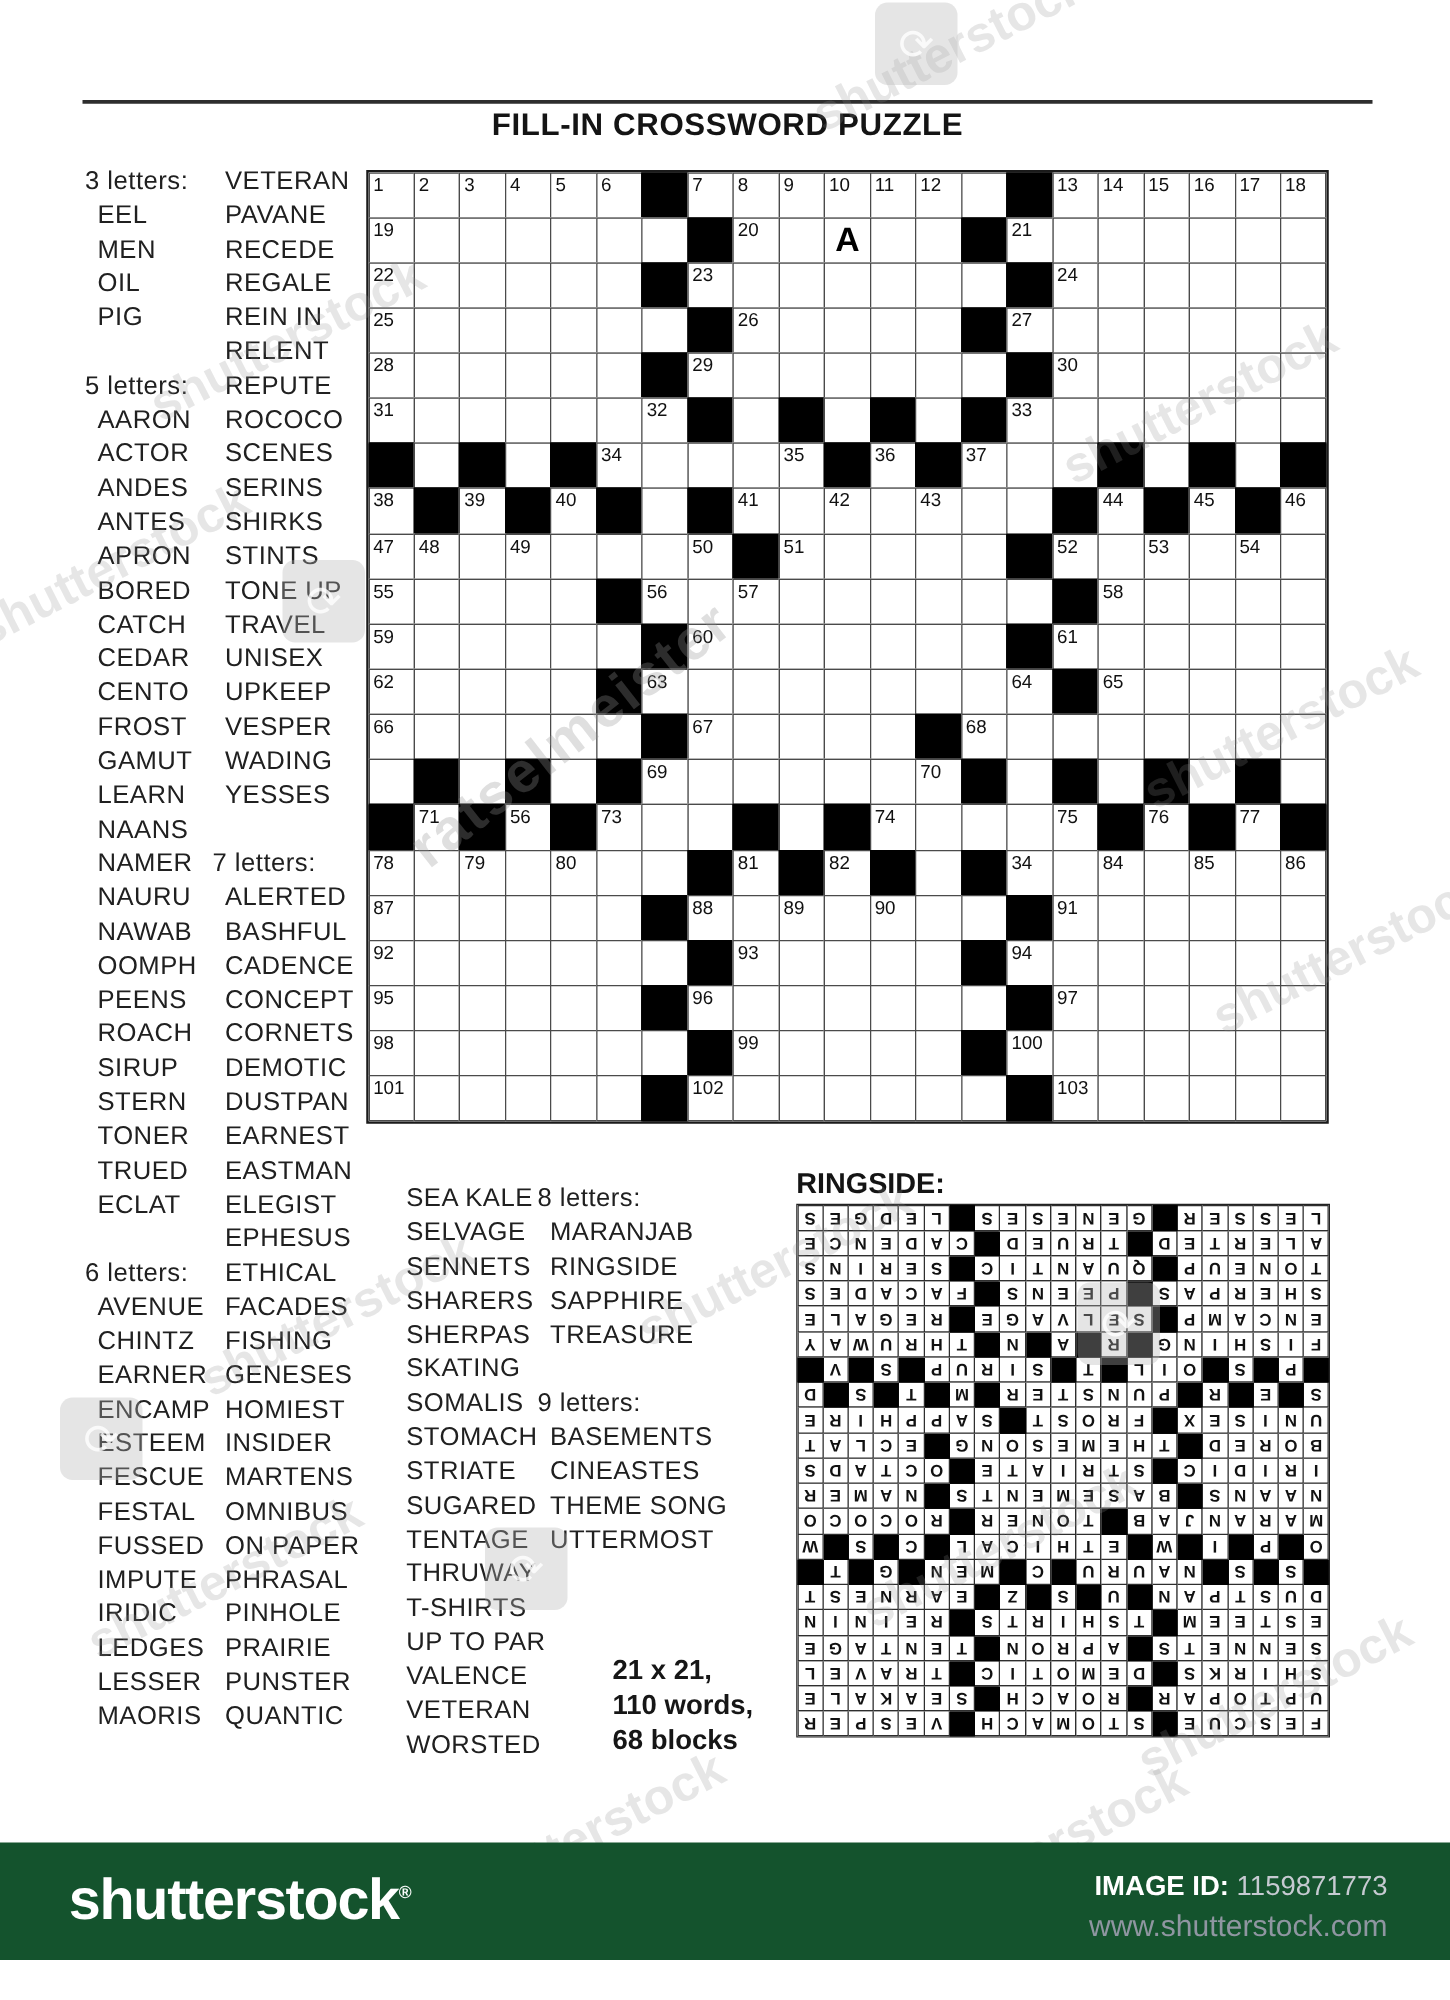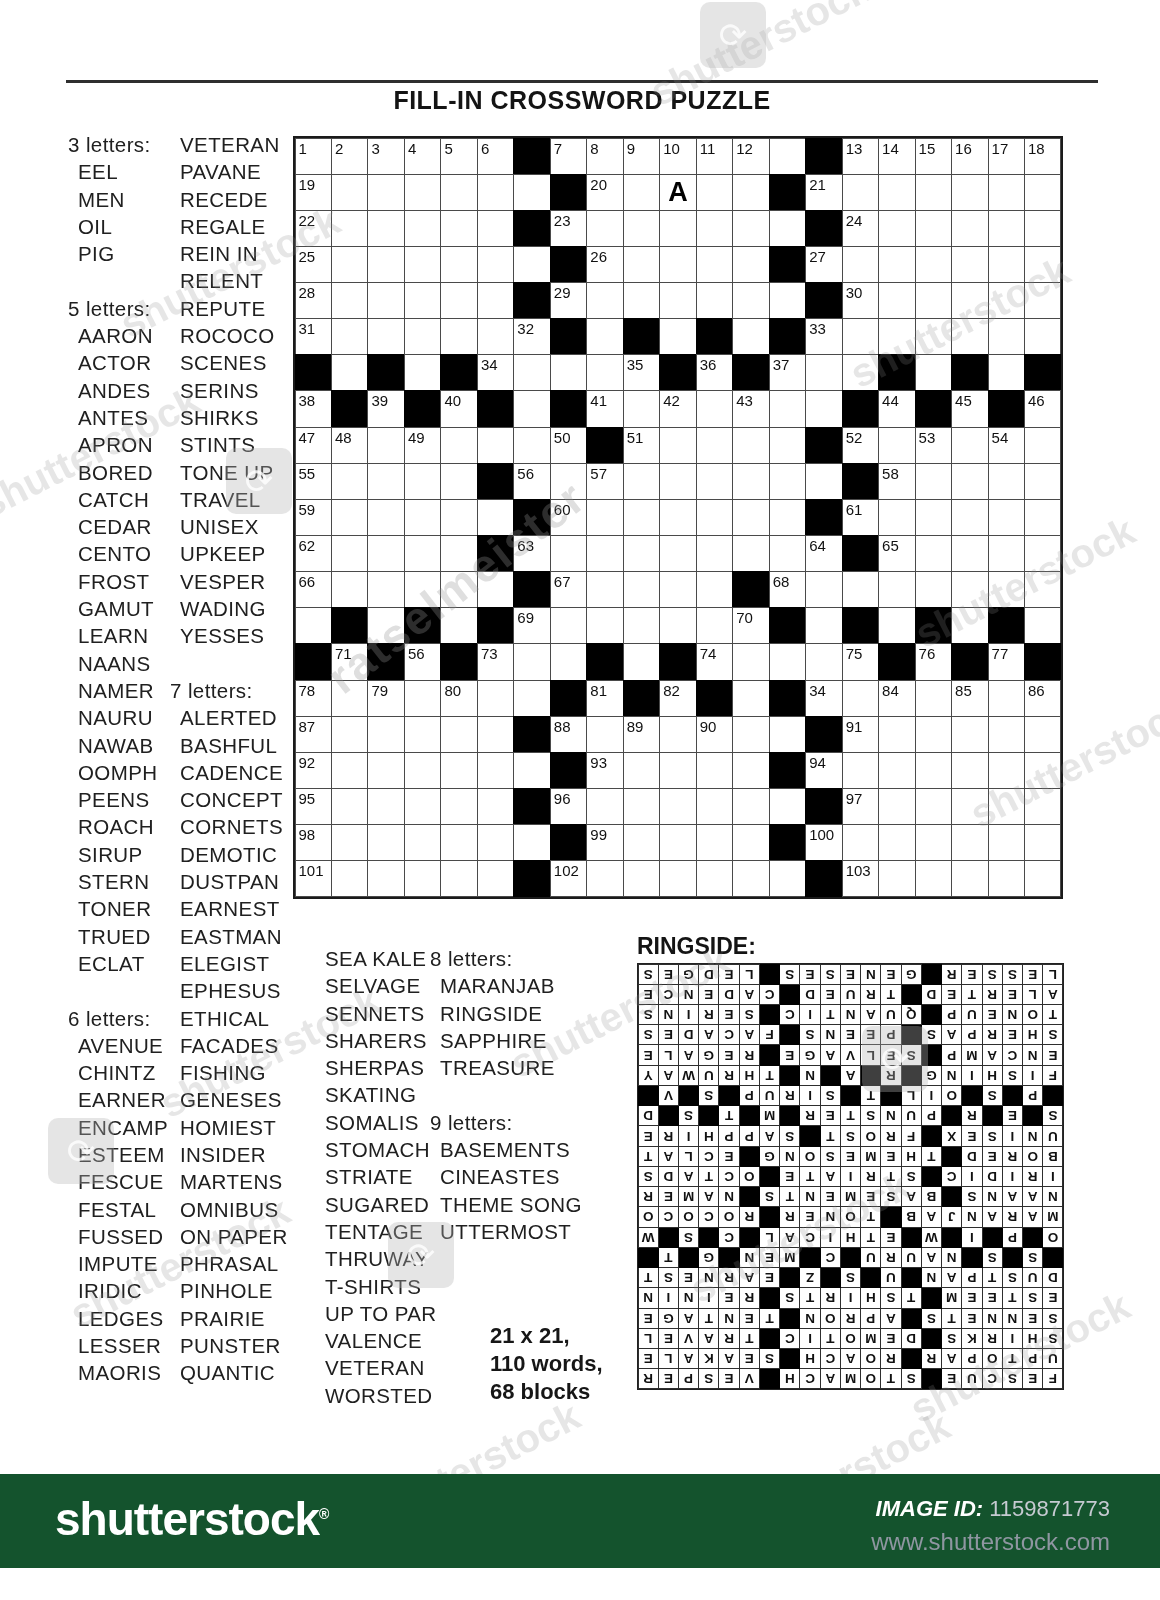--- a/index.html
+++ b/index.html
@@ -50,21 +50,21 @@
   .patch{position:absolute;width:66px;height:66px;background:rgba(180,180,180,.35);
         border-radius:10px;display:flex;align-items:center;justify-content:center;
         font-size:34px;color:rgba(255,255,255,.8);pointer-events:none;}
 
   
   #footer{position:absolute;left:0;top:1474px;width:1160px;height:94px;background:#14532d;}
   #logo{position:absolute;left:55px;top:18px;font-size:46px;font-weight:bold;color:#fff;letter-spacing:-1px;}
   #logo sup{font-size:14px;}
   #fright{position:absolute;right:50px;top:22px;text-align:right;}
   #fid{font-size:22px;color:#c6cad1;}
-  #fid b{color:#fff;font-weight:bold;font-style:italic;}
+  #fid b{color:#fff;font-weight:bold;}
   #furl{font-size:24px;color:#8f96a1;margin-top:6px;}
 </style>
 </head>
 <body>
 
 <div id="page">
 
   <div class="rule"></div>
   <h1 id="title">FILL-IN CROSSWORD PUZZLE</h1>
 

